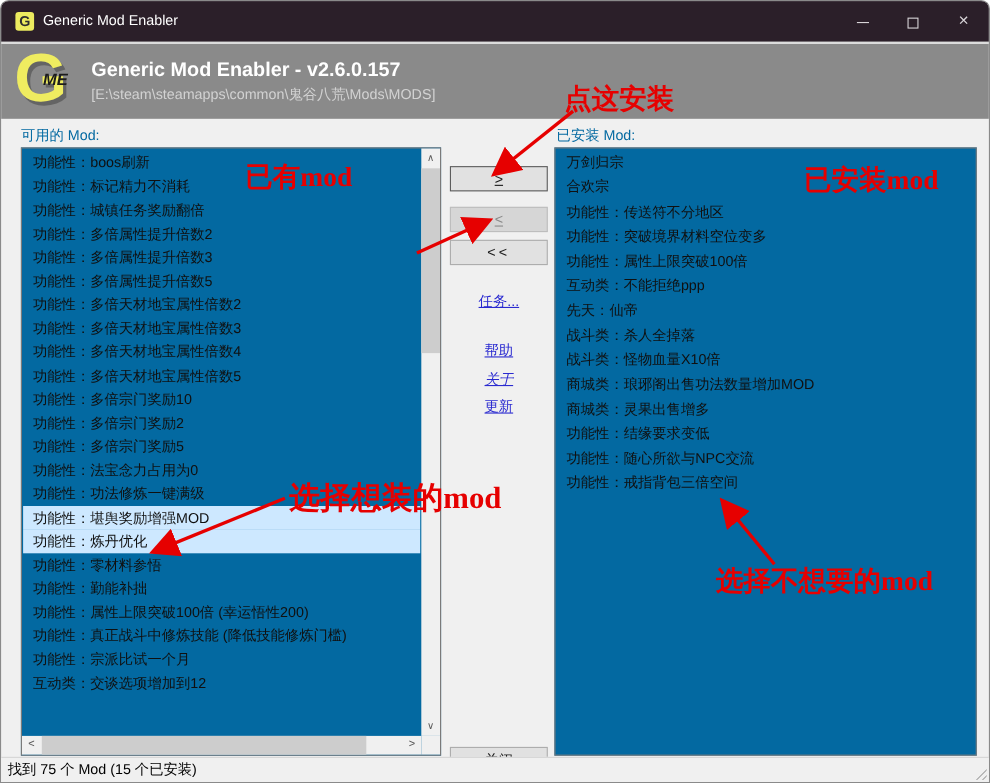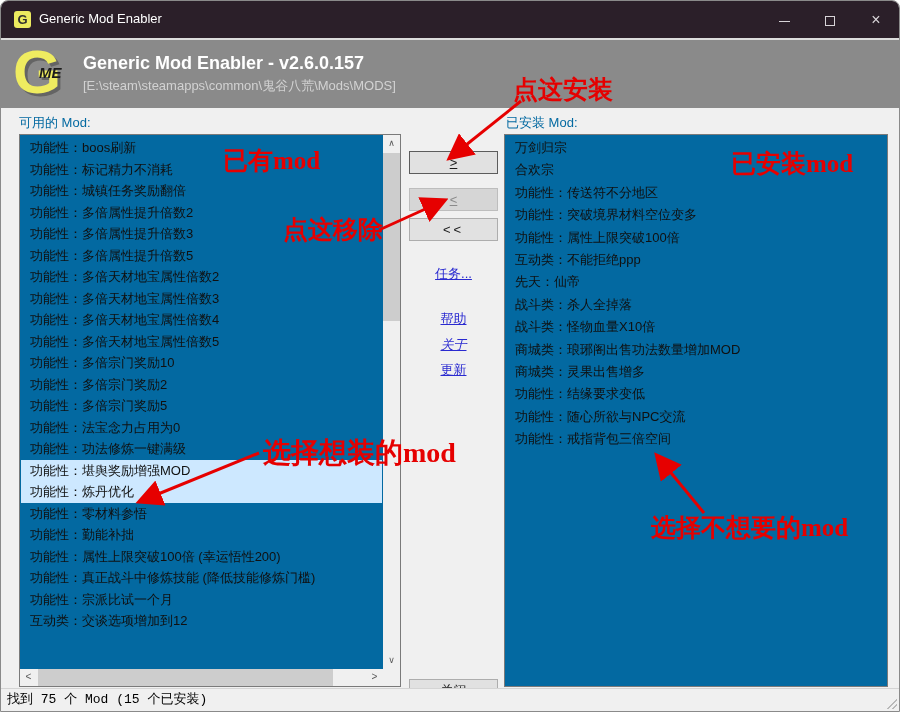--- a/index.html
+++ b/index.html
@@ -72,21 +72,21 @@
   .btn-remove-all { top:217px; letter-spacing:3px; }
   .btn-close { top:662px; height:40px;margin-top:16px; }
   .underline { text-decoration:underline; }
 
   .mid-link { position:absolute; left:408px; width:89px; text-align:center; font-size:13px;
     color:#2a2ad0; text-decoration:underline; }
   .link-tasks { top:264px; } .link-help { top:309px; } .link-about { top:335px;font-style:italic; } .link-update { top:360px; }
 
   
   .statusbar { position:absolute; left:0; right:0; bottom:0; height:23px; background:#f0f0f0;
-    border-top:1px solid #d4d4d4; font-size:13px; color:#000; line-height:22px; padding-left:6px;font-family:Liberation Mono, monospace; }
+    border-top:1px solid #d4d4d4; font-size:13px; color:#000; line-height:22px; padding-left:6px; }
   .resize-grip { position:absolute; right:2px; bottom:2px; width:10px; height:10px;
     background:linear-gradient(135deg, transparent 50%, #b9b9b9 50%, #b9b9b9 60%, transparent 60%, transparent 75%, #b9b9b9 75%, #b9b9b9 85%, transparent 85%); }
 
   
   .ann { position:absolute; color:#e60000; font-weight:bold; font-size:25px;
          font-family:"Liberation Serif", serif; white-space:nowrap; z-index:5; }
   .ann-install   { left:512px; top:72px; }
   .ann-have      { left:222px; top:143px; }
   .ann-installed { left:730px; top:146px; }
   .ann-remove    { left:282px; top:212px; }
@@ -189,21 +189,20 @@
   <div class="mid-btn btn-close">关闭</div>
 
   <div class="statusbar">
     <span>找到 75 个 Mod (15 个已安装)</span>
     <div class="resize-grip"></div>
   </div>
 
   <div class="ann ann-install">点这安装</div>
   <div class="ann ann-have">已有mod</div>
   <div class="ann ann-installed">已安装mod</div>
-  <div class="ann ann-remove">点这移除</div>
   <div class="ann ann-select">选择想装的mod</div>
   <div class="ann ann-unwanted">选择不想要的mod</div>
 
   <svg class="overlay" width="900" height="712">
     <defs>
       <marker id="ah" markerWidth="9" markerHeight="9" refX="7" refY="4.5" orient="auto">
         <path d="M0,0 L9,4.5 L0,9 z" fill="#e60000"></path>
       </marker>
     </defs>
     <line x1="520" y1="100" x2="450" y2="156" stroke="#e60000" stroke-width="3" marker-end="url(#ah)"></line>

